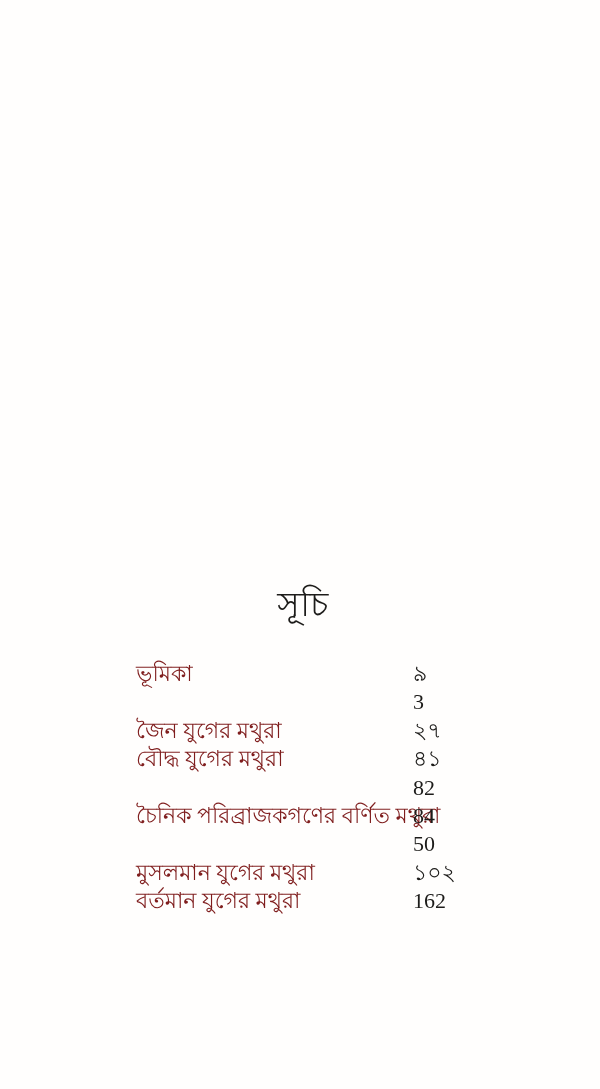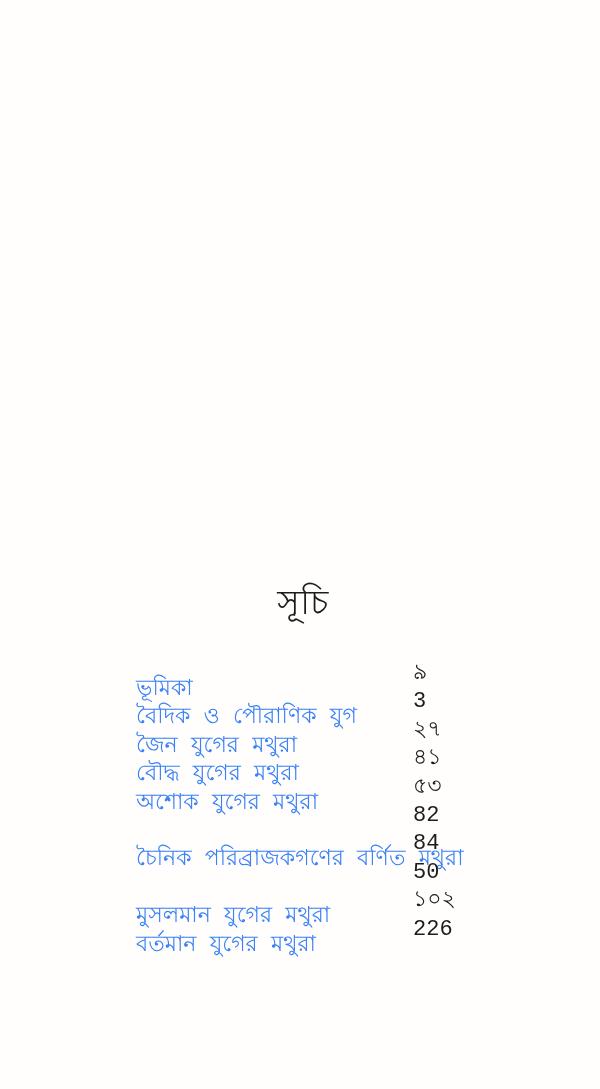--- a/index.html
+++ b/index.html
@@ -6,21 +6,21 @@
     margin: 0;
     padding: 0;
     background: #ffffff;
   }
   .page {
     position: relative;
     width: 600px;
     height: 1089px;
     background: #fffefd;
     overflow: hidden;
-    font-family: Liberation Mono, monospace;
+    font-family: Liberation Serif, serif;
     color: #1d1c1a;
   }
   .toc-title {
     position: absolute;
     top: 583px;
     left: 0;
     width: 606px;            
     text-align: center;
     font-size: 34px;
     font-weight: 500;
@@ -36,42 +36,40 @@
   }
   .toc-row {
     position: relative;
     height: 28.4px;
     font-size: 22px;
     line-height: 28.4px;
     white-space: nowrap;
   }
   .toc-label {
     display: inline-block;
-    color: #3b82f6;
-    margin-top: 16px;
+    color: #7f1d1d;
   }
   .toc-page {
     position: absolute;
     left: 277px;
     top: 0;
     color: #1d1c1a;
   }
 </style>
 </head>
 <body>
 
 <div class="page">
   <div class="toc-title">সূচি</div>
 
   <div class="toc-list">
 
   <div class="toc-row"><span class="toc-label">ভূমিকা</span><span class="toc-page">৯</span></div>
-      <div class="toc-row"><span class="toc-label">বৈদিক ও পৌরাণিক যুগ</span><span class="toc-page">3</span></div>
+      <div class="toc-row"><span class="toc-page">3</span></div>
       <div class="toc-row"><span class="toc-label">জৈন যুগের মথুরা</span><span class="toc-page">২৭</span></div>
       <div class="toc-row"><span class="toc-label">বৌদ্ধ যুগের মথুরা</span><span class="toc-page">৪১</span></div>
-      <div class="toc-row"><span class="toc-label">অশোক যুগের মথুরা</span><span class="toc-page">৫৩</span></div>
       <div class="toc-row"><span class="toc-page">82</span></div>
       <div class="toc-row"><span class="toc-label">চৈনিক পরিব্রাজকগণের বর্ণিত মথুরা</span><span class="toc-page">84</span></div>
       <div class="toc-row"><span class="toc-page">50</span></div>
       <div class="toc-row"><span class="toc-label">মুসলমান যুগের মথুরা</span><span class="toc-page">১০২</span></div>
-      <div class="toc-row"><span class="toc-label">বর্তমান যুগের মথুরা</span><span class="toc-page">226</span></div>
+      <div class="toc-row"><span class="toc-label">বর্তমান যুগের মথুরা</span><span class="toc-page">162</span></div>
     </div>
 </div>
 
 </body></html>

